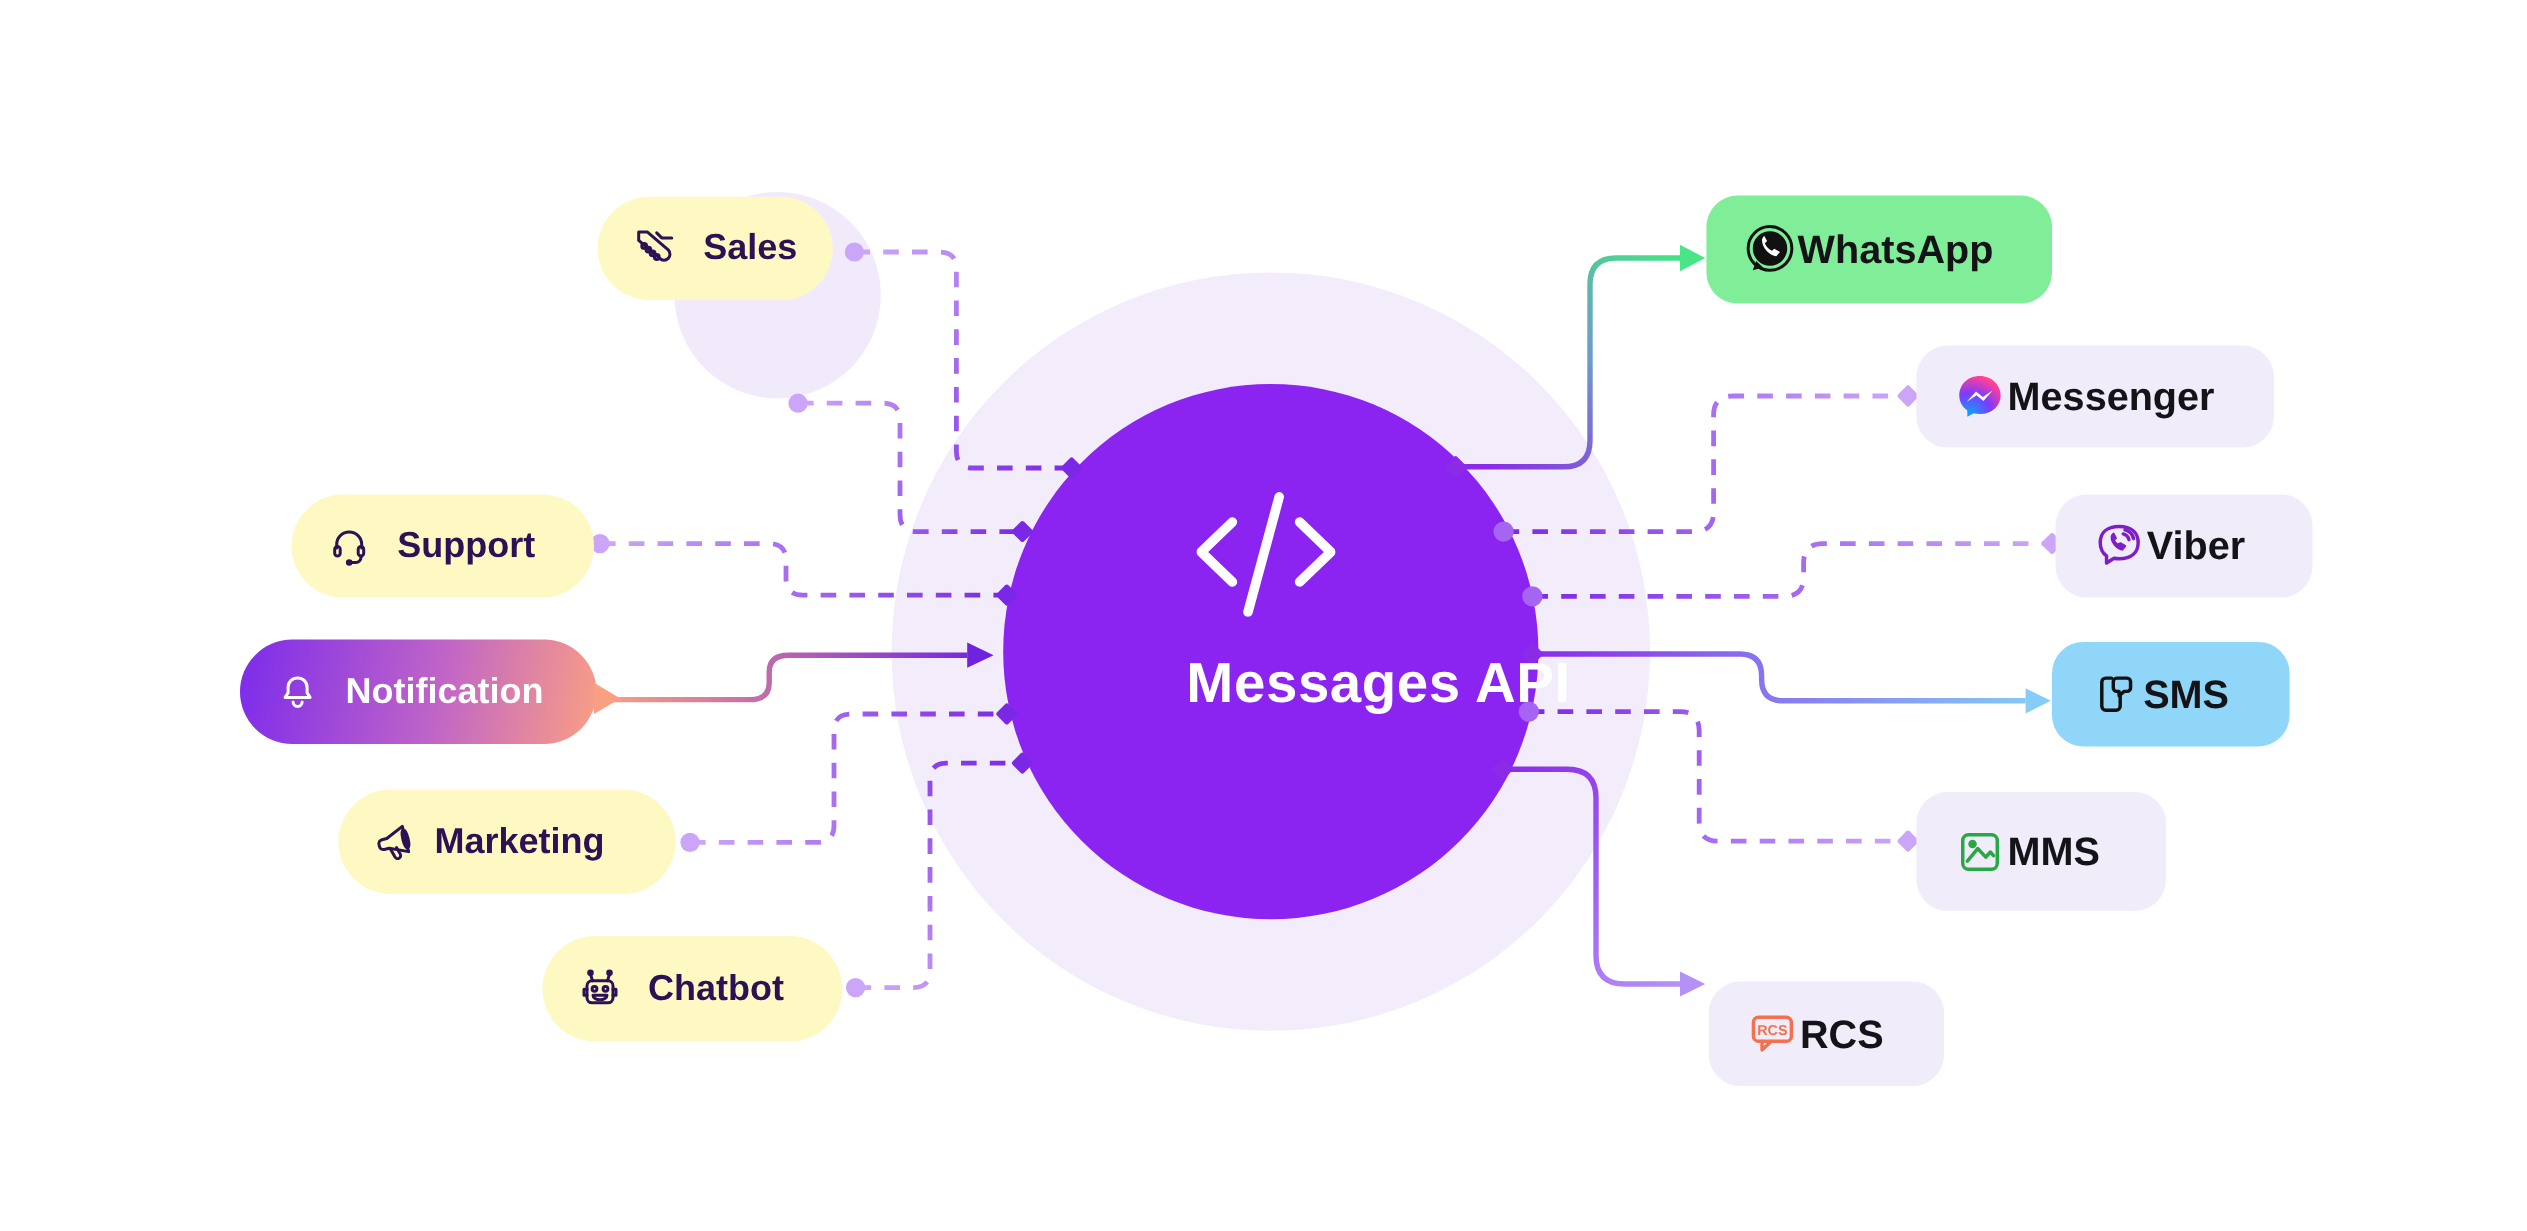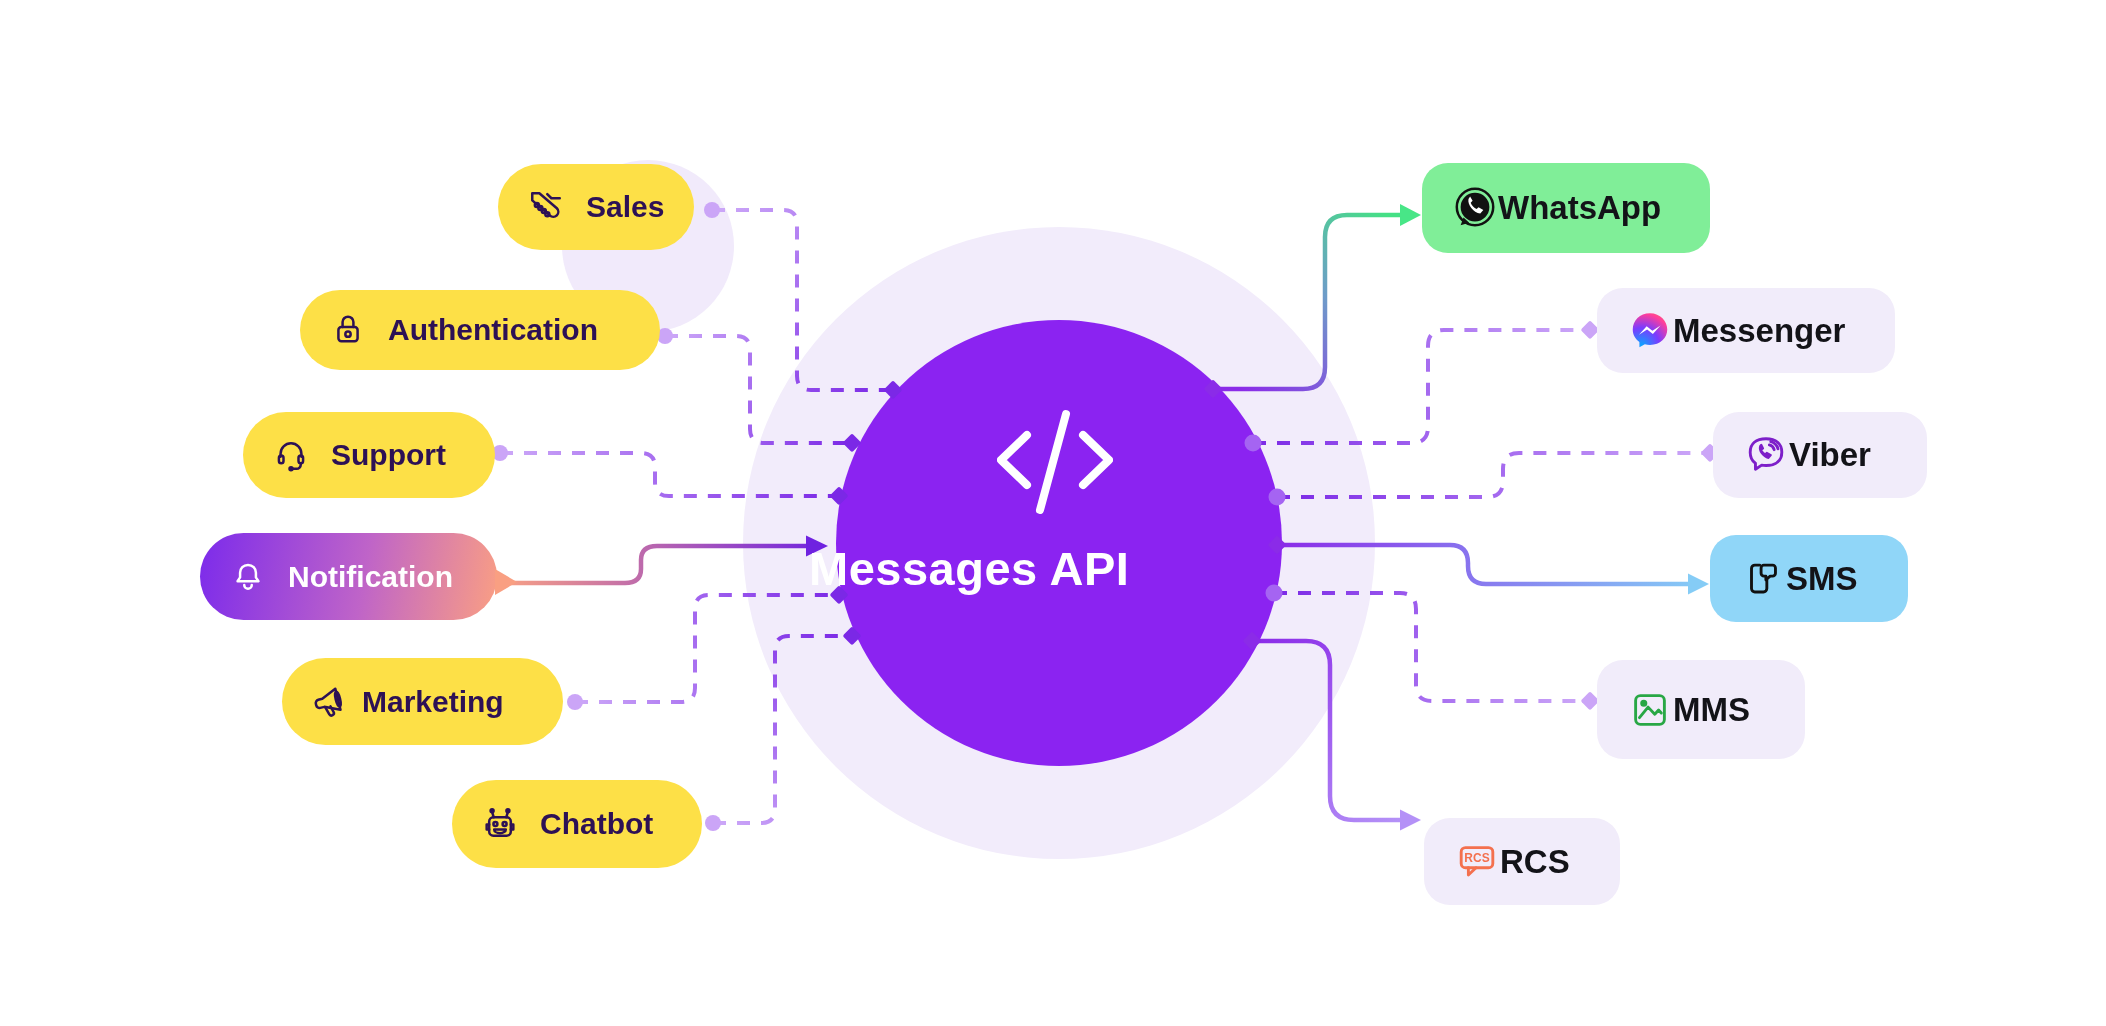--- a/index.html
+++ b/index.html
@@ -1,41 +1,41 @@
 <!DOCTYPE html>
 <html><head>
 <meta charset="utf-8">
 <style>
   html,body{margin:0;padding:0;background:#ffffff;}
   #canvas{position:relative;width:2106px;height:1026px;background:#ffffff;overflow:hidden;
           font-family:"Liberation Sans","DejaVu Sans",sans-serif;}
   #lines{position:absolute;left:0;top:0;}
   .pill{position:absolute;display:flex;align-items:center;box-sizing:border-box;}
   .pill .ic{flex:0 0 auto;display:block;}
-  .uc{background:#fde047;border-radius:48px;padding-left:28px;gap:20px;color:#2D1155;
+  .uc{background:#fef9c3;border-radius:48px;padding-left:28px;gap:20px;color:#2D1155;
       font-size:30px;font-weight:700;}
   .ch{background:#F1ECFA;border-radius:26px;padding-left:30px;color:#131318;
       font-size:33px;font-weight:700;}
   .p-sales{left:498px;top:164px;width:196px;height:86px;}
   .p-auth{left:300px;top:290px;width:360px;height:80px;}
   .p-support{left:243px;top:412px;width:252px;height:86px;}
   .p-notif{left:200px;top:533px;width:297px;height:87px;color:#ffffff;
            background:linear-gradient(100deg,#7C2BEB 0%,#BF64C8 55%,#FA9F83 100%);}
   .p-notif::after{content:"";position:absolute;right:-20px;top:36px;width:0;height:0;
            border-top:13px solid transparent;border-bottom:13px solid transparent;
            border-left:22px solid #F99F82;}
   .p-marketing{left:282px;top:658px;width:281px;height:87px;gap:12px;}
   .p-chatbot{left:452px;top:780px;width:250px;height:88px;}
   .p-whatsapp{left:1422px;top:163px;width:288px;height:90px;background:#80EE98;}
   .p-messenger{left:1597px;top:288px;width:298px;height:85px;}
   .p-viber{left:1713px;top:412px;width:214px;height:86px;}
   .p-sms{left:1710px;top:535px;width:198px;height:87px;background:#90D6F8;}
   .p-mms{left:1597px;top:660px;width:208px;height:99px;}
   .p-rcs{left:1424px;top:780px;width:196px;height:87px;margin-top:38px;}
-  #hub-title{position:absolute;left:809px;top:541px;width:500px;text-align:left;
+  #hub-title{position:absolute;left:809px;top:541px;width:500px;text-align:right;
              color:#ffffff;font-size:47px;font-weight:700;letter-spacing:.5px;}
   #code-icon{position:absolute;left:997px;top:408px;}
   .lbl{white-space:nowrap;}
 </style>
 </head>
 <body>
 
 <div id="canvas">
 
   <svg id="lines" width="2106" height="1026" viewBox="0 0 2106 1026">
@@ -166,30 +166,20 @@
         <path d="M40.5 13.5 H30.5 L25.5 8.5"></path>
         <circle cx="13" cy="21.5" r="2.4"></circle>
           <circle cx="17.2" cy="25.2" r="2.4"></circle>
         <circle cx="21.4" cy="28.9" r="2.4"></circle>
           <circle cx="25.6" cy="32.6" r="2.4"></circle>
       </g>
     </svg>
     <span class="lbl">Sales</span>
   </div>
 
-  <div class="pill uc p-auth">
-    <svg class="ic" width="40" height="40" viewBox="0 0 48 48">
-      <g fill="none" stroke="#2D1155" stroke-width="3" stroke-linecap="round" stroke-linejoin="round">
-        <rect x="12.5" y="20.5" width="23" height="17" rx="3.5"></rect>
-        <path d="M17.5 20.5 V14.5 a6.5 6.5 0 0 1 13 0 V20.5"></path>
-        <circle cx="24" cy="29" r="3.2"></circle>
-      </g>
-    </svg>
-    <span class="lbl">Authentication</span>
-  </div>
 
   <div class="pill uc p-support">
     <svg class="ic" width="40" height="40" viewBox="0 0 48 48">
       <g fill="none" stroke="#2D1155" stroke-width="3" stroke-linecap="round" stroke-linejoin="round">
         <path d="M11.5 26 v-3.5 a12.5 12.5 0 0 1 25 0 V26"></path>
         <rect x="9.5" y="24.5" width="5.5" height="9.5" rx="2.75"></rect>
         <rect x="33" y="24.5" width="5.5" height="9.5" rx="2.75"></rect>
         <path d="M35.75 34 v1.5 a5 5 0 0 1 -5 5 h-5.5"></path>
         <circle cx="24" cy="40.5" r="1.8" fill="#2D1155"></circle>
       </g>

